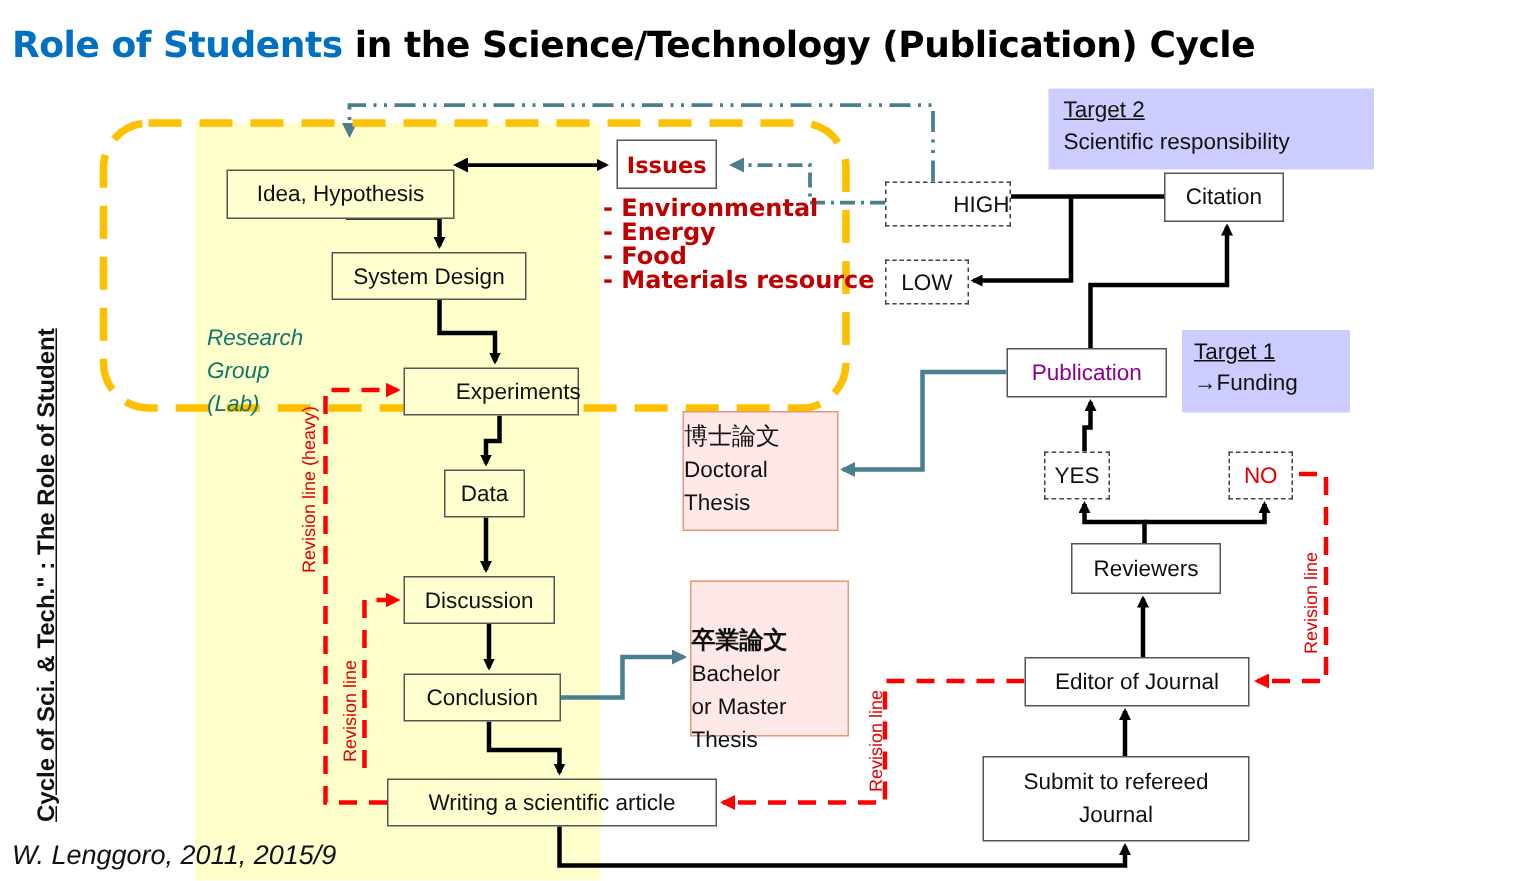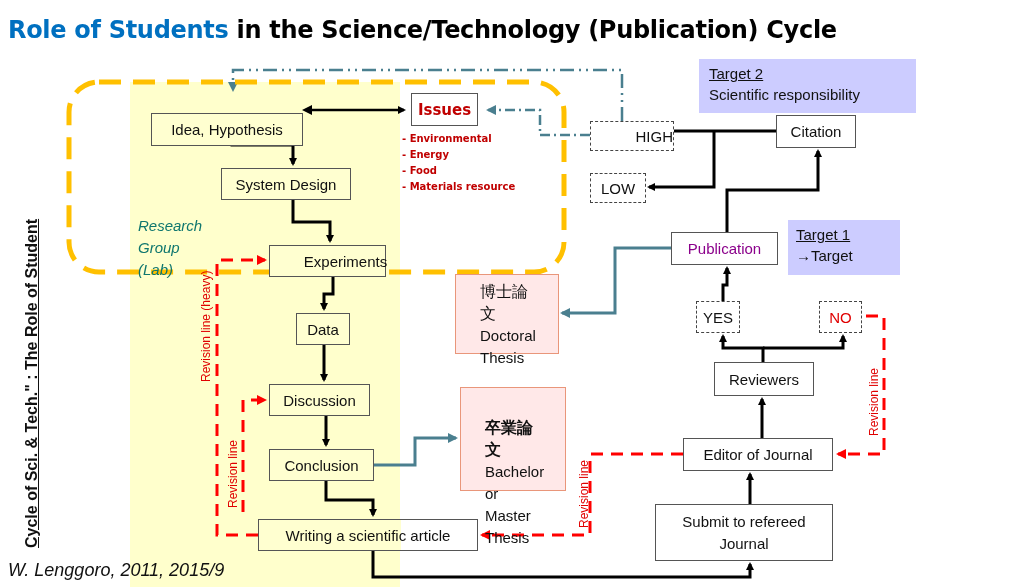--- a/index.html
+++ b/index.html
@@ -3,24 +3,24 @@
 <meta charset="utf-8">
 <style>
   html, body { margin:0; padding:0; background:#ffffff; }
   body { width:1024px; height:587px; position:relative; overflow:hidden; font-family:"DejaVu Sans", sans-serif; }
   .title { position:absolute; left:8px; top:16px; font-family:"DejaVu Sans", sans-serif; font-weight:bold; font-size:24px; color:#000; white-space:nowrap; letter-spacing:-0.3px; }
   .title .hl { color:#0070C0; }
   .lab-bg { position:absolute; left:130px; top:82px; width:270px; height:505px; background:#FFFFCC; }
   .box { position:absolute; box-sizing:border-box; border:1px solid #555; background:#FFFFD0; display:flex; align-items:center; justify-content:center; font-family:"Liberation Sans", sans-serif; font-size:15px; color:#111; text-align:center; }
   .box.white { background:#fff; }
   .box.dotted { border:1px dashed #444; background:#fff; }
-  .box.thesis { border:1px solid #E9967A; background:#FFE8E8; justify-content:flex-start; align-items:flex-start; text-align:left; padding:6px 24px; flex-direction:column; line-height:22px; }
+  .box.thesis { border:1px solid #E9967A; background:#FFE8E8; justify-content:flex-start; align-items:flex-start; text-align:left; padding:6px 0; flex-direction:column; line-height:22px; }
   .target { position:absolute; background:#CCCCFF; font-family:"Liberation Sans", sans-serif; font-size:15px; color:#111; padding:4px 10px; box-sizing:border-box; line-height:21px; }
   .target .u { text-decoration:underline; }
-  .issues-list { position:absolute; left:402px; top:131px; font-family:"DejaVu Sans", sans-serif; font-weight:bold; font-size:10px; color:#C00000; line-height:16px; }
+  .issues-list { position:absolute; left:402px; top:131px; font-family:"DejaVu Sans", sans-serif; font-weight:bold; font-size:16px; color:#C00000; line-height:16px; }
   .vert { position:absolute; transform-origin:left top; transform:rotate(-90deg); white-space:nowrap; }
   .side-title { left:23px; top:548px; font-family:"Liberation Sans", sans-serif; font-weight:bold; font-size:16px; color:#111; text-decoration:underline; }
   .rev-label { font-family:"Liberation Sans", sans-serif; font-size:12px; color:#E00000; }
   .research { position:absolute; left:138px; top:215px; font-family:"Liberation Sans", sans-serif; font-weight:normal; font-style:italic; font-size:15px; line-height:22px; color:#0f766e; }
   .author { position:absolute; left:8px; top:560px; font-family:"Liberation Sans", sans-serif; font-style:italic; font-size:18px; color:#111; }
   svg.lines { position:absolute; left:0; top:0; width:1024px; height:587px; pointer-events:none; }
   .purple { color:#8B008B; }
   .red { color:#E00000; }
   .issues-text { color:#C00000; font-weight:bold; font-family:"DejaVu Sans", sans-serif; font-size:15px; }
   .cjk { font-size:16px; font-weight:normal; }
@@ -145,21 +145,21 @@
 </div>
 <div class="box white" style="left:776px;top:115px;width:80px;height:33px;">
     <span>Citation</span>
   </div>
 
 <div class="box white" style="left:671px;top:232px;width:107px;height:33px;">
     <span class="purple">Publication</span>
   </div>
 <div class="target" style="left:788px;top:220px;width:112px;height:55px;padding-left:8px;">
   <div class="u">Target 1</div>
-  <div>→Target</div>
+  <div>→Funding</div>
 </div>
 
 <div class="box dotted" style="left:696px;top:301px;width:44px;height:32px;">
     <span>YES</span>
   </div>
 <div class="box dotted" style="left:819px;top:301px;width:43px;height:32px;">
     <span class="red">NO</span>
   </div>
 <div class="box white" style="left:714px;top:362px;width:100px;height:34px;">
     <span>Reviewers</span>

